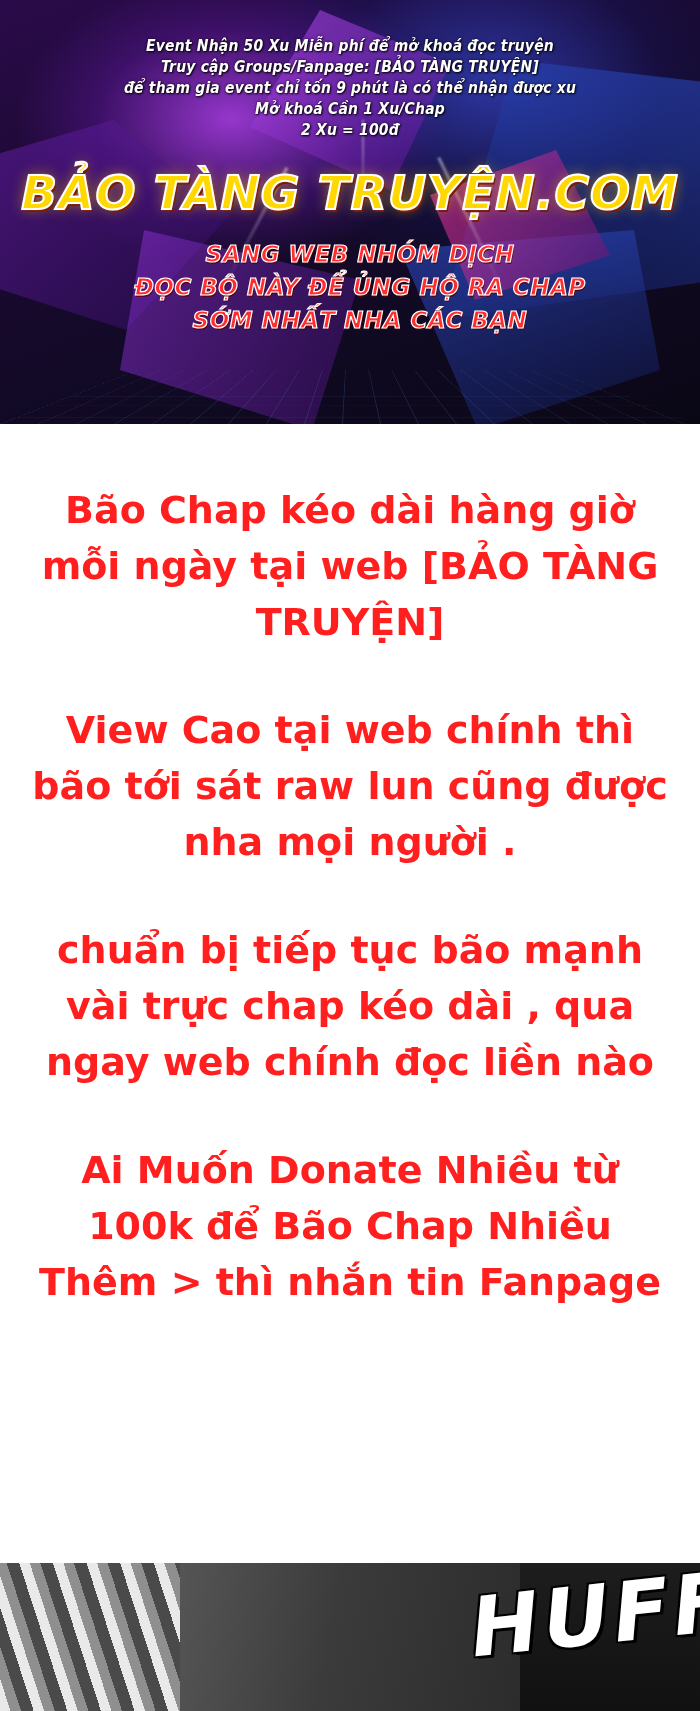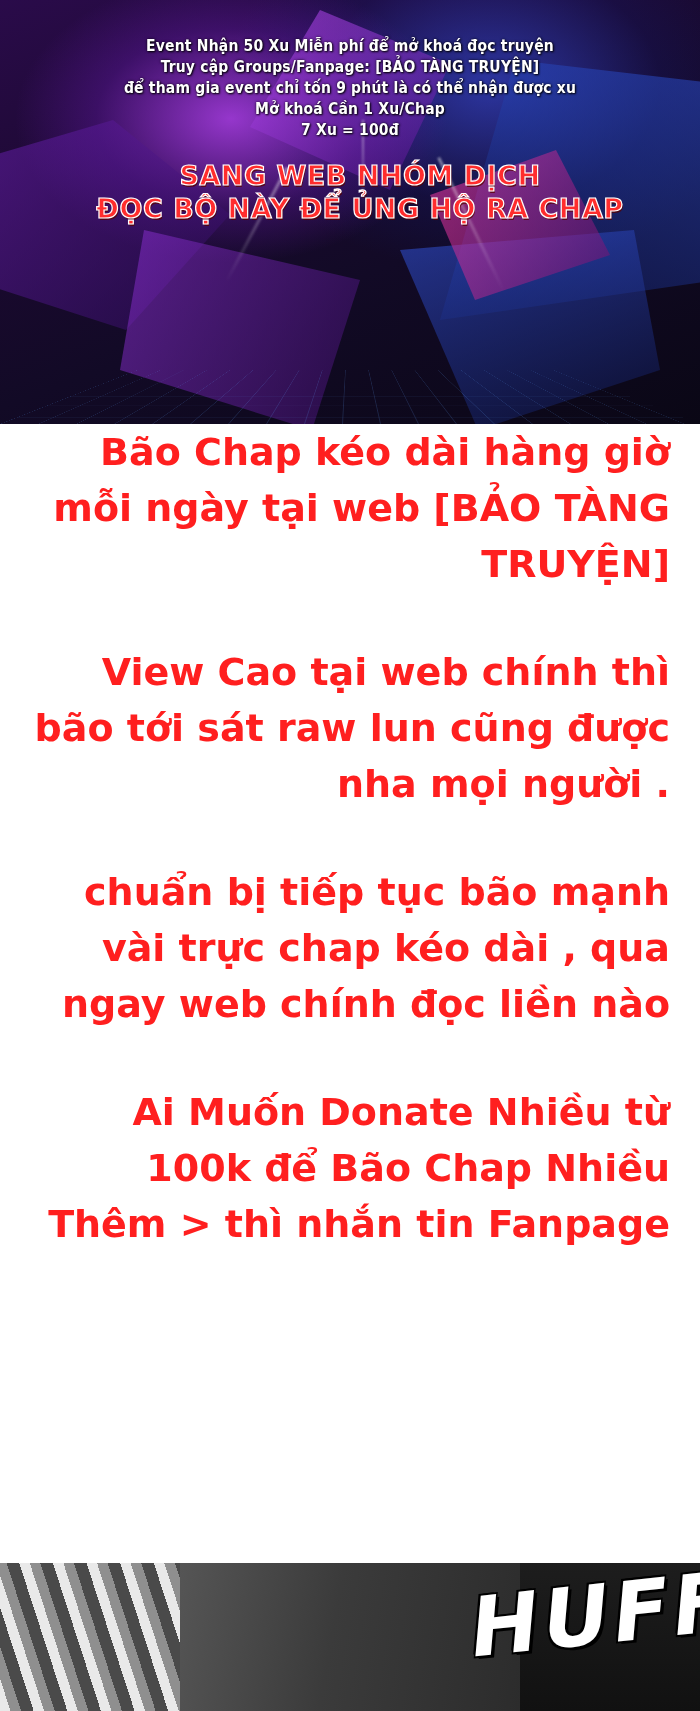--- a/index.html
+++ b/index.html
@@ -78,20 +78,21 @@
     transform: perspective(220px) rotateX(58deg);
     transform-origin: bottom center;
     opacity: .8;
   }
 
   .banner-inner {
     position: relative;
     z-index: 5;
     text-align: center;
     padding-top: 36px;
+    font-style: italic;
   }
 
   .promo-lines {
     color: #ffffff;
     font-size: 15.5px;
     line-height: 21px;
     font-weight: bold;
     letter-spacing: .2px;
     text-shadow: 1px 1px 2px rgba(0,0,0,.9), 0 0 3px rgba(0,0,0,.8);
     font-family: "DejaVu Sans Condensed", "Liberation Sans", sans-serif;
@@ -108,37 +109,38 @@
     text-shadow:
       0 0 2px #fff,
       2px 3px 0 #7a1b00,
       0 0 14px rgba(255,200,0,.55);
     font-family: "DejaVu Sans", sans-serif;
   }
 
   .sub-lines {
     margin-top: 18px;
     color: #ff2d2d;
-    font-size: 27px;
+    font-size: 23px;
     line-height: 33px;
     font-weight: bold;
     letter-spacing: .5px;
     -webkit-text-stroke: 1.2px #ffffff;
     text-shadow: 1px 2px 0 rgba(90,0,0,.75);
     font-family: "DejaVu Sans", sans-serif;
     margin-left: 20px;
   }
   .sub-lines div { white-space: nowrap; }
 
   
   .message {
     position: relative;
     width: 700px;
     background: #ffffff;
-    text-align: right;
+    padding-top: 58px;
+    text-align: center;
   }
   .msg-block {
     color: #ff1f1f;
     font-weight: bold;
     font-size: 38px;
     line-height: 56px;
     letter-spacing: 0px;
     margin: 0 auto 52px auto;
     width: 640px;
     font-family: "DejaVu Sans", sans-serif;
@@ -208,27 +210,29 @@
     <div class="ray ray2"></div>
     <div class="ray ray3"></div>
     <div class="grid"></div>
 
     <div class="banner-inner">
       <div class="promo-lines">
         <div>Event Nhận 50 Xu Miễn phí  để mở khoá đọc truyện</div>
         <div>Truy cập Groups/Fanpage: [BẢO TÀNG TRUYỆN]</div>
         <div>để tham gia event  chỉ tốn 9 phút là có thể nhận được xu</div>
         <div>Mở khoá Cần 1 Xu/Chap</div>
-        <div>7 Xu = 100đ</div>
+        <div>2 Xu = 100đ</div>
       </div>
 
+      <div class="site-title">BẢO TÀNG TRUYỆN.COM</div>
 
       <div class="sub-lines">
         <div>SANG WEB NHÓM DỊCH</div>
         <div>ĐỌC BỘ NÀY  ĐỂ ỦNG HỘ RA CHAP</div>
+        <div>SỚM NHẤT NHA CÁC BẠN</div>
       </div>
     </div>
   </div>
 
   <div class="message">
     <div class="msg-block">Bão Chap kéo dài hàng giờ mỗi ngày tại web [BẢO TÀNG TRUYỆN]</div>
     <div class="msg-block">View Cao tại web chính thì bão tới sát raw lun cũng được nha mọi người .</div>
     <div class="msg-block">chuẩn bị tiếp tục bão mạnh vài trực chap kéo dài , qua ngay web chính đọc liền nào</div>
     <div class="msg-block">Ai Muốn Donate Nhiều từ 100k để Bão Chap Nhiều Thêm &gt; thì nhắn tin Fanpage</div>
   </div>

